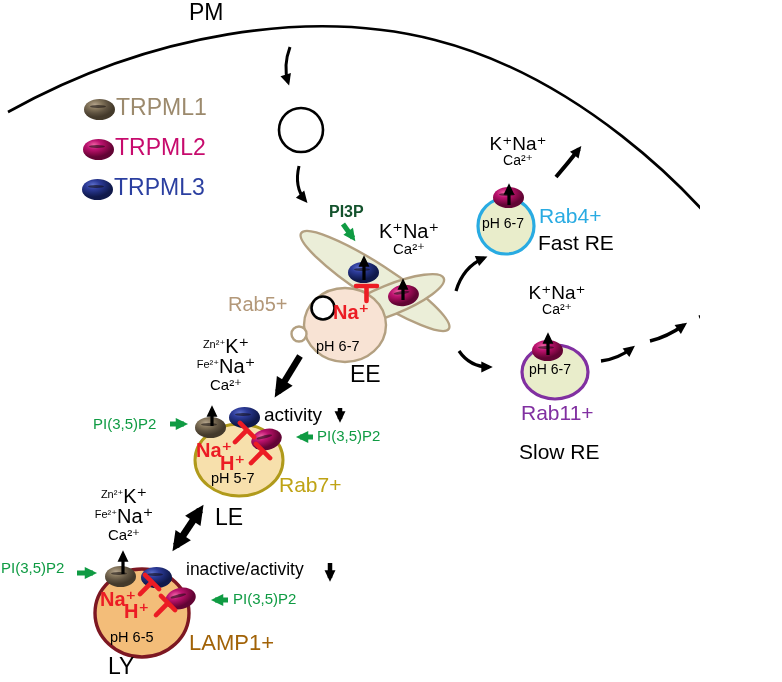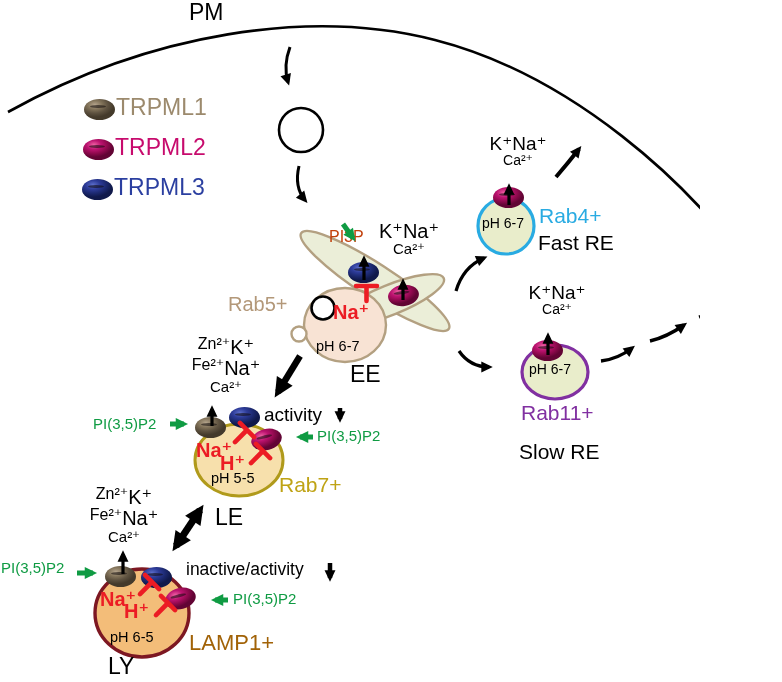--- a/index.html
+++ b/index.html
@@ -6,21 +6,21 @@
   body { font-family:"Liberation Sans","DejaVu Sans",sans-serif; }
   #canvas { position:relative; width:700px; height:682px; background:#fff; overflow:hidden; }
   svg.layer { position:absolute; left:0; top:0; }
   #base-layer { z-index:1; }
   #top-layer  { z-index:3; }
   .lbl { position:absolute; white-space:nowrap; color:#000; line-height:1.0; z-index:2; }
   .ion-block { position:absolute; text-align:center; z-index:2; line-height:1.02; }
   .ion-line { display:block; white-space:nowrap; }
   .ion-big { font-size:20px; }
   .ion-mid { font-size:15px; }
-  .ion-small { font-size:16px; vertical-align:5px; }
+  .ion-small { font-size:11px; vertical-align:5px; }
   .oval { position:absolute; width:31px; height:21px; border-radius:50%; z-index:2; }
   .oval::after { content:""; position:absolute; left:20%; top:30%; width:50%; height:15%;
                  border-radius:50%; background:rgba(15,10,10,0.55); }
   .oval.brown   { background:radial-gradient(ellipse 62% 58% at 35% 28%, #b4a48c 0%, #817259 38%, #5e5240 68%, #443a2b 100%); }
   .oval.magenta { background:radial-gradient(ellipse 62% 58% at 35% 28%, #ef60a3 0%, #bc1370 38%, #930a50 68%, #620434 100%); }
   .oval.blue    { background:radial-gradient(ellipse 62% 58% at 35% 28%, #5c6ecb 0%, #2d3b98 38%, #1d2a72 68%, #10194b 100%); }
   .red-ion { font-weight:700; }
 </style>
 </head>
 <body>
@@ -78,21 +78,21 @@
 
   <div>
     <div class="oval brown" style="left:84px; top:99px;"></div>
     <div class="lbl" style="left: 116px; top: 96px; font-size: 23px; color: rgb(156, 138, 109);">TRPML1</div>
     <div class="oval magenta" style="left:83px; top:139px;"></div>
     <div class="lbl" style="left: 115px; top: 136px; font-size: 23px; color: rgb(199, 11, 109);">TRPML2</div>
     <div class="oval blue" style="left:82px; top:179px;"></div>
     <div class="lbl" style="left: 114px; top: 176px; font-size: 23px; color: rgb(43, 63, 160);">TRPML3</div>
   </div>
 
-  <div class="lbl" style="left: 329px; top: 204px; font-size: 16px; font-weight: 400; color: #c2410c; margin-top: 25px;">PI3P</div>
+  <div class="lbl" style="left: 329px; top: 204px; font-size: 16px; font-weight: 700; color: #14532d;">PI3P</div>
   <div class="ion-block" style="left:369px; top:221px; width:80px;">
     <span class="ion-line ion-big">K⁺Na⁺</span>
     <span class="ion-line ion-mid">Ca²⁺</span>
   </div>
   <div class="lbl" style="left: 228px; top: 294px; font-size: 20px; color: rgb(179, 152, 121);">Rab5+</div>
   <div class="lbl red-ion" style="left: 333px; top: 302px; font-size: 20px; color: rgb(236, 28, 36);">Na⁺</div>
   <div class="lbl" style="left:316px; top:339px; font-size:14.5px;">pH 6-7</div>
   <div class="lbl" style="left:350px; top:363px; font-size:23px;">EE</div>
   <div class="oval blue" style="left:348px; top:262px;"></div>
   <div class="oval magenta" style="left:388px; top:285px; transform:rotate(-8deg);"></div>
@@ -118,21 +118,21 @@
   <div class="ion-block" style="left:184px; top:336px; width:84px;">
     <span class="ion-line"><span class="ion-small">Zn²⁺</span><span class="ion-big">K⁺</span></span>
     <span class="ion-line"><span class="ion-small">Fe²⁺</span><span class="ion-big">Na⁺</span></span>
     <span class="ion-line ion-mid">Ca²⁺</span>
   </div>
   <div class="lbl" style="left:264px; top:405px; font-size:19px;">activity</div>
   <div class="lbl" style="left: 93px; top: 416px; font-size: 15px; font-weight: 500; color: rgb(15, 155, 67);">PI(3,5)P2</div>
   <div class="lbl" style="left: 317px; top: 428px; font-size: 15px; font-weight: 500; color: rgb(15, 155, 67);">PI(3,5)P2</div>
   <div class="lbl red-ion" style="left: 196px; top: 440px; font-size: 20px; color: rgb(236, 28, 36);">Na⁺</div>
   <div class="lbl red-ion" style="left: 220px; top: 453px; font-size: 20px; color: rgb(236, 28, 36);">H⁺</div>
-  <div class="lbl" style="left:211px; top:471px; font-size:14.5px;">pH 5-5</div>
+  <div class="lbl" style="left:211px; top:471px; font-size:14.5px;">pH 5-7</div>
   <div class="lbl" style="left: 279px; top: 474px; font-size: 21px; color: rgb(191, 163, 21); text-align: center;">Rab7+</div>
   <div class="lbl" style="left:215px; top:506px; font-size:23px;">LE</div>
   <div class="oval brown" style="left:195px; top:417px;"></div>
   <div class="oval blue" style="left:229px; top:407px;"></div>
   <div class="oval magenta" style="left:251px; top:429px; transform:rotate(-14deg);"></div>
 
   <div class="ion-block" style="left:82px; top:486px; width:84px;">
     <span class="ion-line"><span class="ion-small">Zn²⁺</span><span class="ion-big">K⁺</span></span>
     <span class="ion-line"><span class="ion-small">Fe²⁺</span><span class="ion-big">Na⁺</span></span>
     <span class="ion-line ion-mid">Ca²⁺</span>

